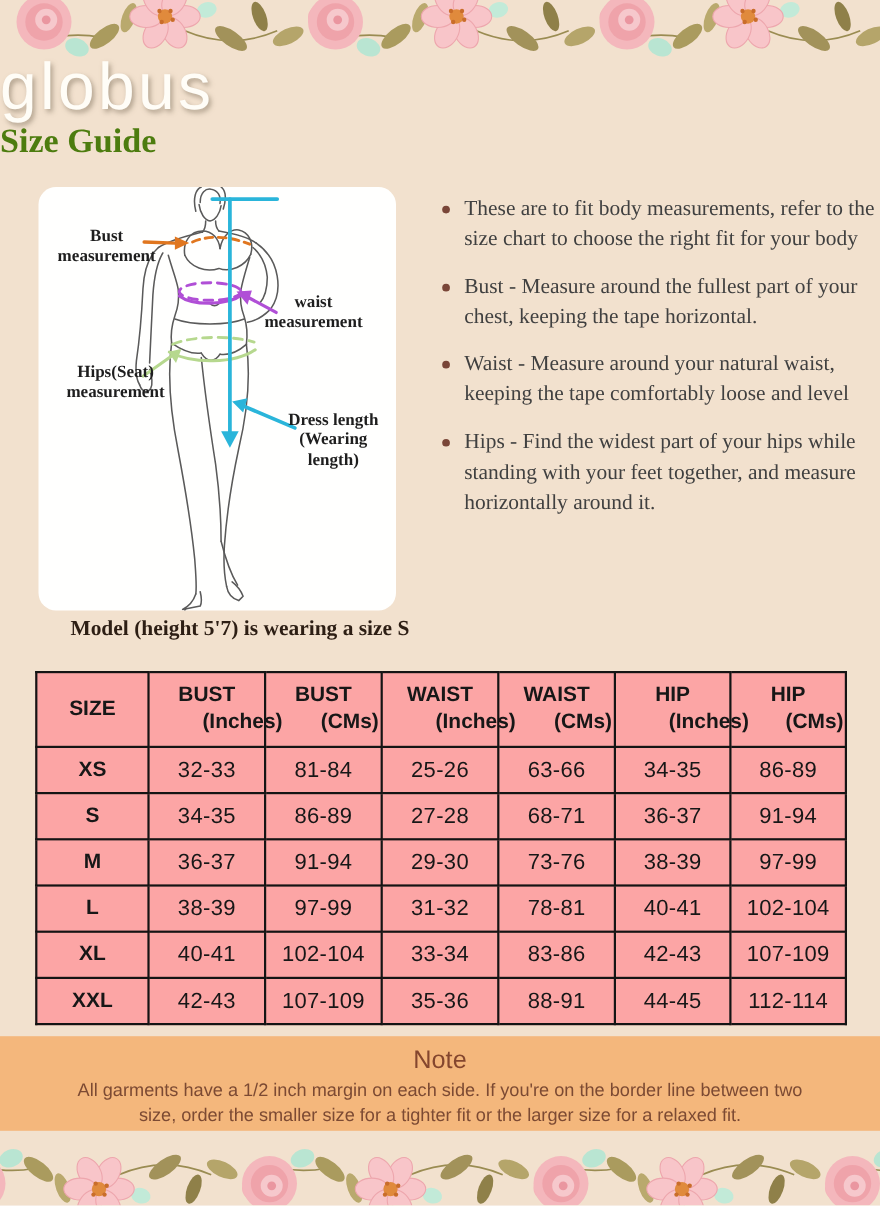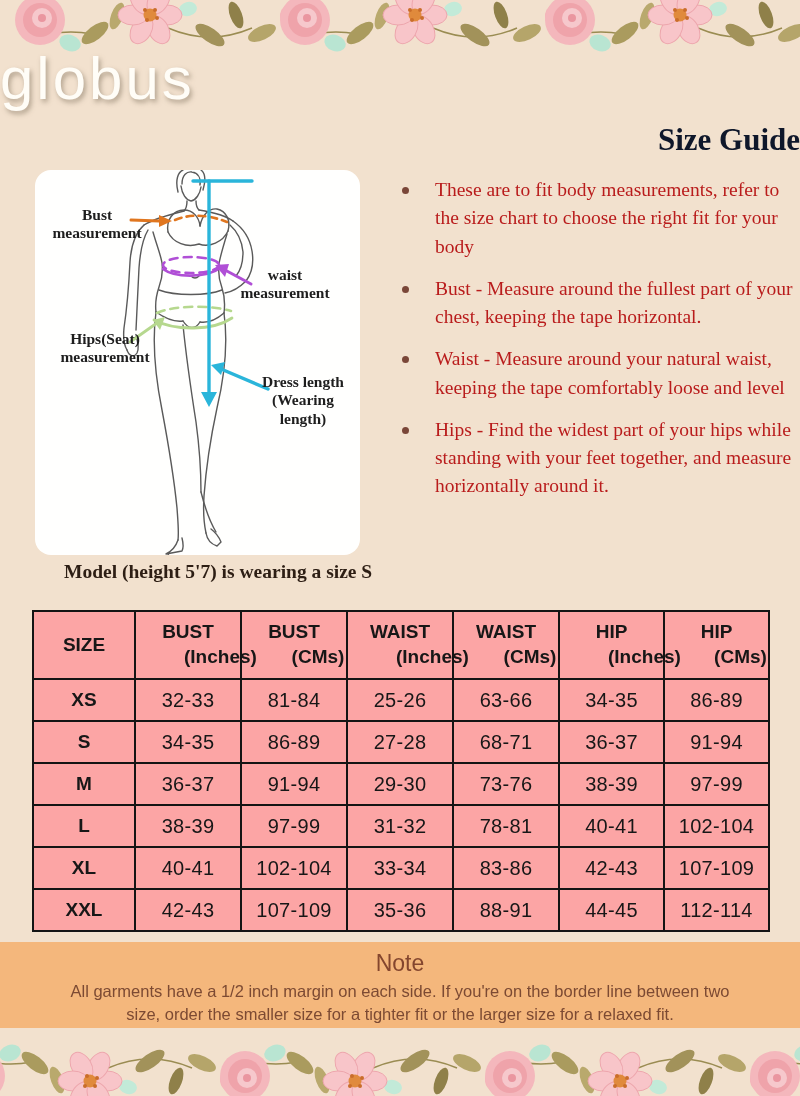--- a/index.html
+++ b/index.html
@@ -12,22 +12,22 @@
   .floral-top { position:absolute; top:0; left:0; width:800px; height:60px; }
   .floral-bottom { position:absolute; bottom:0; left:0; width:800px; height:56px; transform:scaleY(-1); }
   
   .logo {
     position:absolute; top:48px; left:0; width:100%; 
     font-family:"Liberation Sans", sans-serif; font-weight:400;
     font-size:60px; line-height:62px; letter-spacing:3px; color:#fffdf7;
     text-shadow:2px 3px 5px rgba(120,105,85,0.55);
   }
   .title {
-    position:absolute; top:122px; left:0; width:100%; text-align:right;
-    font-size:31px; font-weight:bold; color:#0f172a;
+    position:absolute; top:110px; left:0; width:100%; text-align:left;
+    font-size:31px; font-weight:bold; color:#4d7c0f;
   }
   
   .panel {
     position:absolute; left:35px; top:170px; width:325px; height:385px;
     background:#fffffe; border-radius:16px;
   }
   .panel svg { position:absolute; left:0; top:0; }
   .diag-label {
     position:absolute; font-size:15.5px; line-height:1.18; color:#1e1e1e;
     text-align:center; font-weight:600;
@@ -35,22 +35,22 @@
   .lbl-bust  { left:10px;  top:36px;  width:104px; }
   .lbl-waist { left:196px; top:96px;  width:108px; }
   .lbl-hips  { left:16px;  top:160px; width:108px; }
   .lbl-dress { left:212px; top:203px; width:112px; }
   
   .instructions {
     position:absolute; left:402px; top:176px; width:394px;
     margin:0; padding:0; list-style:none;
   }
   .instructions li {
-    display:flex; gap:26px; margin-bottom:14px;
-    font-size:19.5px; line-height:1.45; color:#b91c1c;
+    display:flex; gap:13px; margin-bottom:14px;
+    font-size:19.5px; line-height:1.45; color:#404040;
   }
   .bullet-dot {
     flex:none; width:7px; height:7px; border-radius:50%;
     background:#7a4638; margin-top:11px;
   }
   
   .caption {
     position:absolute; left:64px; top:561px;
     font-size:19.5px; font-weight:bold; color:#2d1e14;
   }

